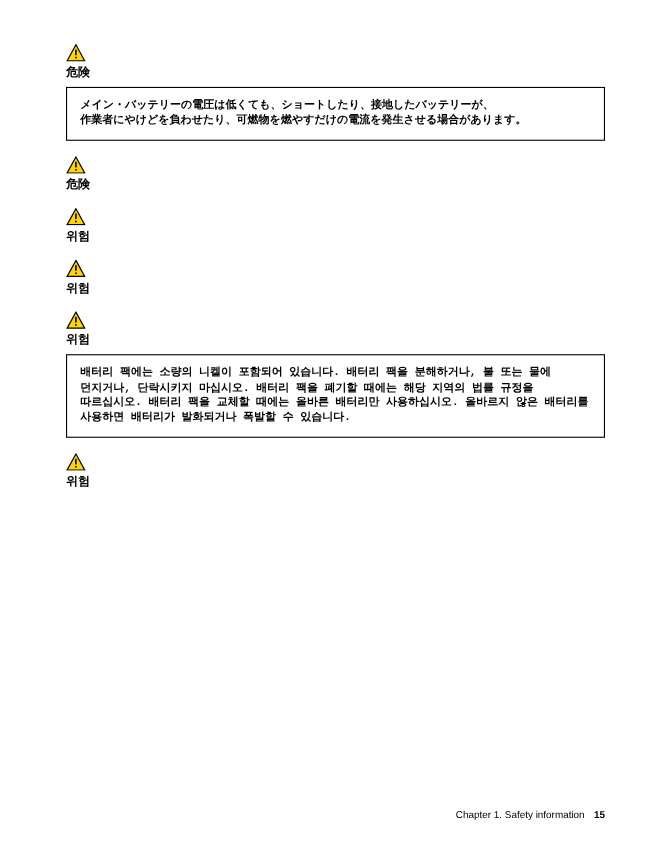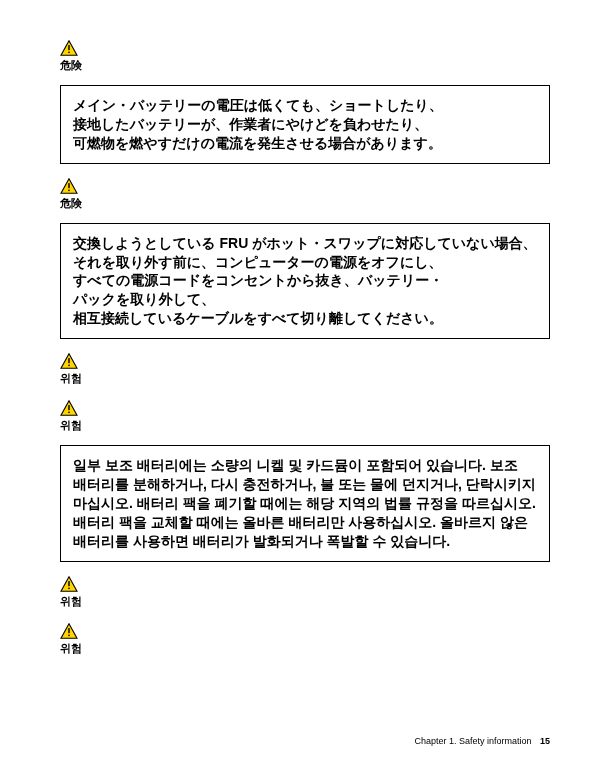--- a/index.html
+++ b/index.html
@@ -10,46 +10,46 @@
     width: 600px;
     height: 776px;
     position: relative;
     box-sizing: border-box;
   }
   .page {
     padding: 40px 50px 30px 60px;
   }
   .warning-block {
     margin-bottom: 14px;
+    font-family: Liberation Mono, monospace;
   }
   .warning-header {
     display: flex;
     flex-direction: column;
     align-items: flex-start;
     margin-bottom: 6px;
   }
   .warning-icon {
     width: 18px;
     height: 16px;
     margin-bottom: 2px;
   }
   .warning-label {
     font-size: 11px;
     font-weight: bold;
     color: #000;
   }
   .warning-box {
     border: 1.2px solid #000;
     padding: 10px 12px;
-    font-size: 14px;
+    font-size: 10px;
     line-height: 1.35;
     font-weight: bold;
     color: #000;
     word-break: keep-all;
-    margin-top: 12px;
   }
   .footer {
     position: absolute;
     bottom: 30px;
     right: 50px;
     font-size: 9px;
     color: #000;
     margin-left: 16px;
   }
   .footer .pagenum {
@@ -76,44 +76,20 @@
 
   <div class="warning-block">
     <div class="warning-header">
       <svg class="warning-icon" viewBox="0 0 24 22">
         <polygon points="12,1 23,21 1,21" fill="#ffd400" stroke="#000" stroke-width="1.5"></polygon>
         <rect x="11" y="7" width="2" height="7" fill="#000"></rect>
         <rect x="11" y="16" width="2" height="2" fill="#000"></rect>
       </svg>
       <div class="warning-label">危険</div>
     </div>
-    <div class="warning-box">交換しようとしている FRU がホット・スワップに対応していない場合、それを取り外す前に、コンピューターの電源をオフにし、すべての電源コードをコンセントから抜き、バッテリー・パックを取り外して、相互接続しているケーブルをすべて切り離してください。</div>
-  </div>
-
-  <div class="warning-block">
-    <div class="warning-header">
-      <svg class="warning-icon" viewBox="0 0 24 22">
-        <polygon points="12,1 23,21 1,21" fill="#ffd400" stroke="#000" stroke-width="1.5"></polygon>
-        <rect x="11" y="7" width="2" height="7" fill="#000"></rect>
-        <rect x="11" y="16" width="2" height="2" fill="#000"></rect>
-      </svg>
-      <div class="warning-label">위험</div>
-    </div>
-  </div>
-
-  <div class="warning-block">
-    <div class="warning-header">
-      <svg class="warning-icon" viewBox="0 0 24 22">
-        <polygon points="12,1 23,21 1,21" fill="#ffd400" stroke="#000" stroke-width="1.5"></polygon>
-        <rect x="11" y="7" width="2" height="7" fill="#000"></rect>
-        <rect x="11" y="16" width="2" height="2" fill="#000"></rect>
-      </svg>
-      <div class="warning-label">위험</div>
-    </div>
-    <div class="warning-box">일부 보조 배터리에는 소량의 니켈 및 카드뮴이 포함되어 있습니다. 보조 배터리를 분해하거나, 다시 충전하거나, 불 또는 물에 던지거나, 단락시키지 마십시오. 배터리 팩을 폐기할 때에는 해당 지역의 법률 규정을 따르십시오. 배터리 팩을 교체할 때에는 올바른 배터리만 사용하십시오. 올바르지 않은 배터리를 사용하면 배터리가 발화되거나 폭발할 수 있습니다.</div>
   </div>
 
   <div class="warning-block">
     <div class="warning-header">
       <svg class="warning-icon" viewBox="0 0 24 22">
         <polygon points="12,1 23,21 1,21" fill="#ffd400" stroke="#000" stroke-width="1.5"></polygon>
         <rect x="11" y="7" width="2" height="7" fill="#000"></rect>
         <rect x="11" y="16" width="2" height="2" fill="#000"></rect>
       </svg>
       <div class="warning-label">위험</div>
@@ -124,18 +100,41 @@
     <div class="warning-header">
       <svg class="warning-icon" viewBox="0 0 24 22">
         <polygon points="12,1 23,21 1,21" fill="#ffd400" stroke="#000" stroke-width="1.5"></polygon>
         <rect x="11" y="7" width="2" height="7" fill="#000"></rect>
         <rect x="11" y="16" width="2" height="2" fill="#000"></rect>
       </svg>
       <div class="warning-label">위험</div>
     </div>
   </div>
 
+  <div class="warning-block">
+    <div class="warning-header">
+      <svg class="warning-icon" viewBox="0 0 24 22">
+        <polygon points="12,1 23,21 1,21" fill="#ffd400" stroke="#000" stroke-width="1.5"></polygon>
+        <rect x="11" y="7" width="2" height="7" fill="#000"></rect>
+        <rect x="11" y="16" width="2" height="2" fill="#000"></rect>
+      </svg>
+      <div class="warning-label">위험</div>
+    </div>
+    <div class="warning-box">배터리 팩에는 소량의 니켈이 포함되어 있습니다. 배터리 팩을 분해하거나, 불 또는 물에 던지거나, 단락시키지 마십시오. 배터리 팩을 폐기할 때에는 해당 지역의 법률 규정을 따르십시오. 배터리 팩을 교체할 때에는 올바른 배터리만 사용하십시오. 올바르지 않은 배터리를 사용하면 배터리가 발화되거나 폭발할 수 있습니다.</div>
+  </div>
+
+  <div class="warning-block">
+    <div class="warning-header">
+      <svg class="warning-icon" viewBox="0 0 24 22">
+        <polygon points="12,1 23,21 1,21" fill="#ffd400" stroke="#000" stroke-width="1.5"></polygon>
+        <rect x="11" y="7" width="2" height="7" fill="#000"></rect>
+        <rect x="11" y="16" width="2" height="2" fill="#000"></rect>
+      </svg>
+      <div class="warning-label">위험</div>
+    </div>
+  </div>
+
 </div>
 
 <div class="footer">
   <span>Chapter 1. Safety information</span>
   <span class="pagenum">15</span>
 </div>
 
 </body></html>

